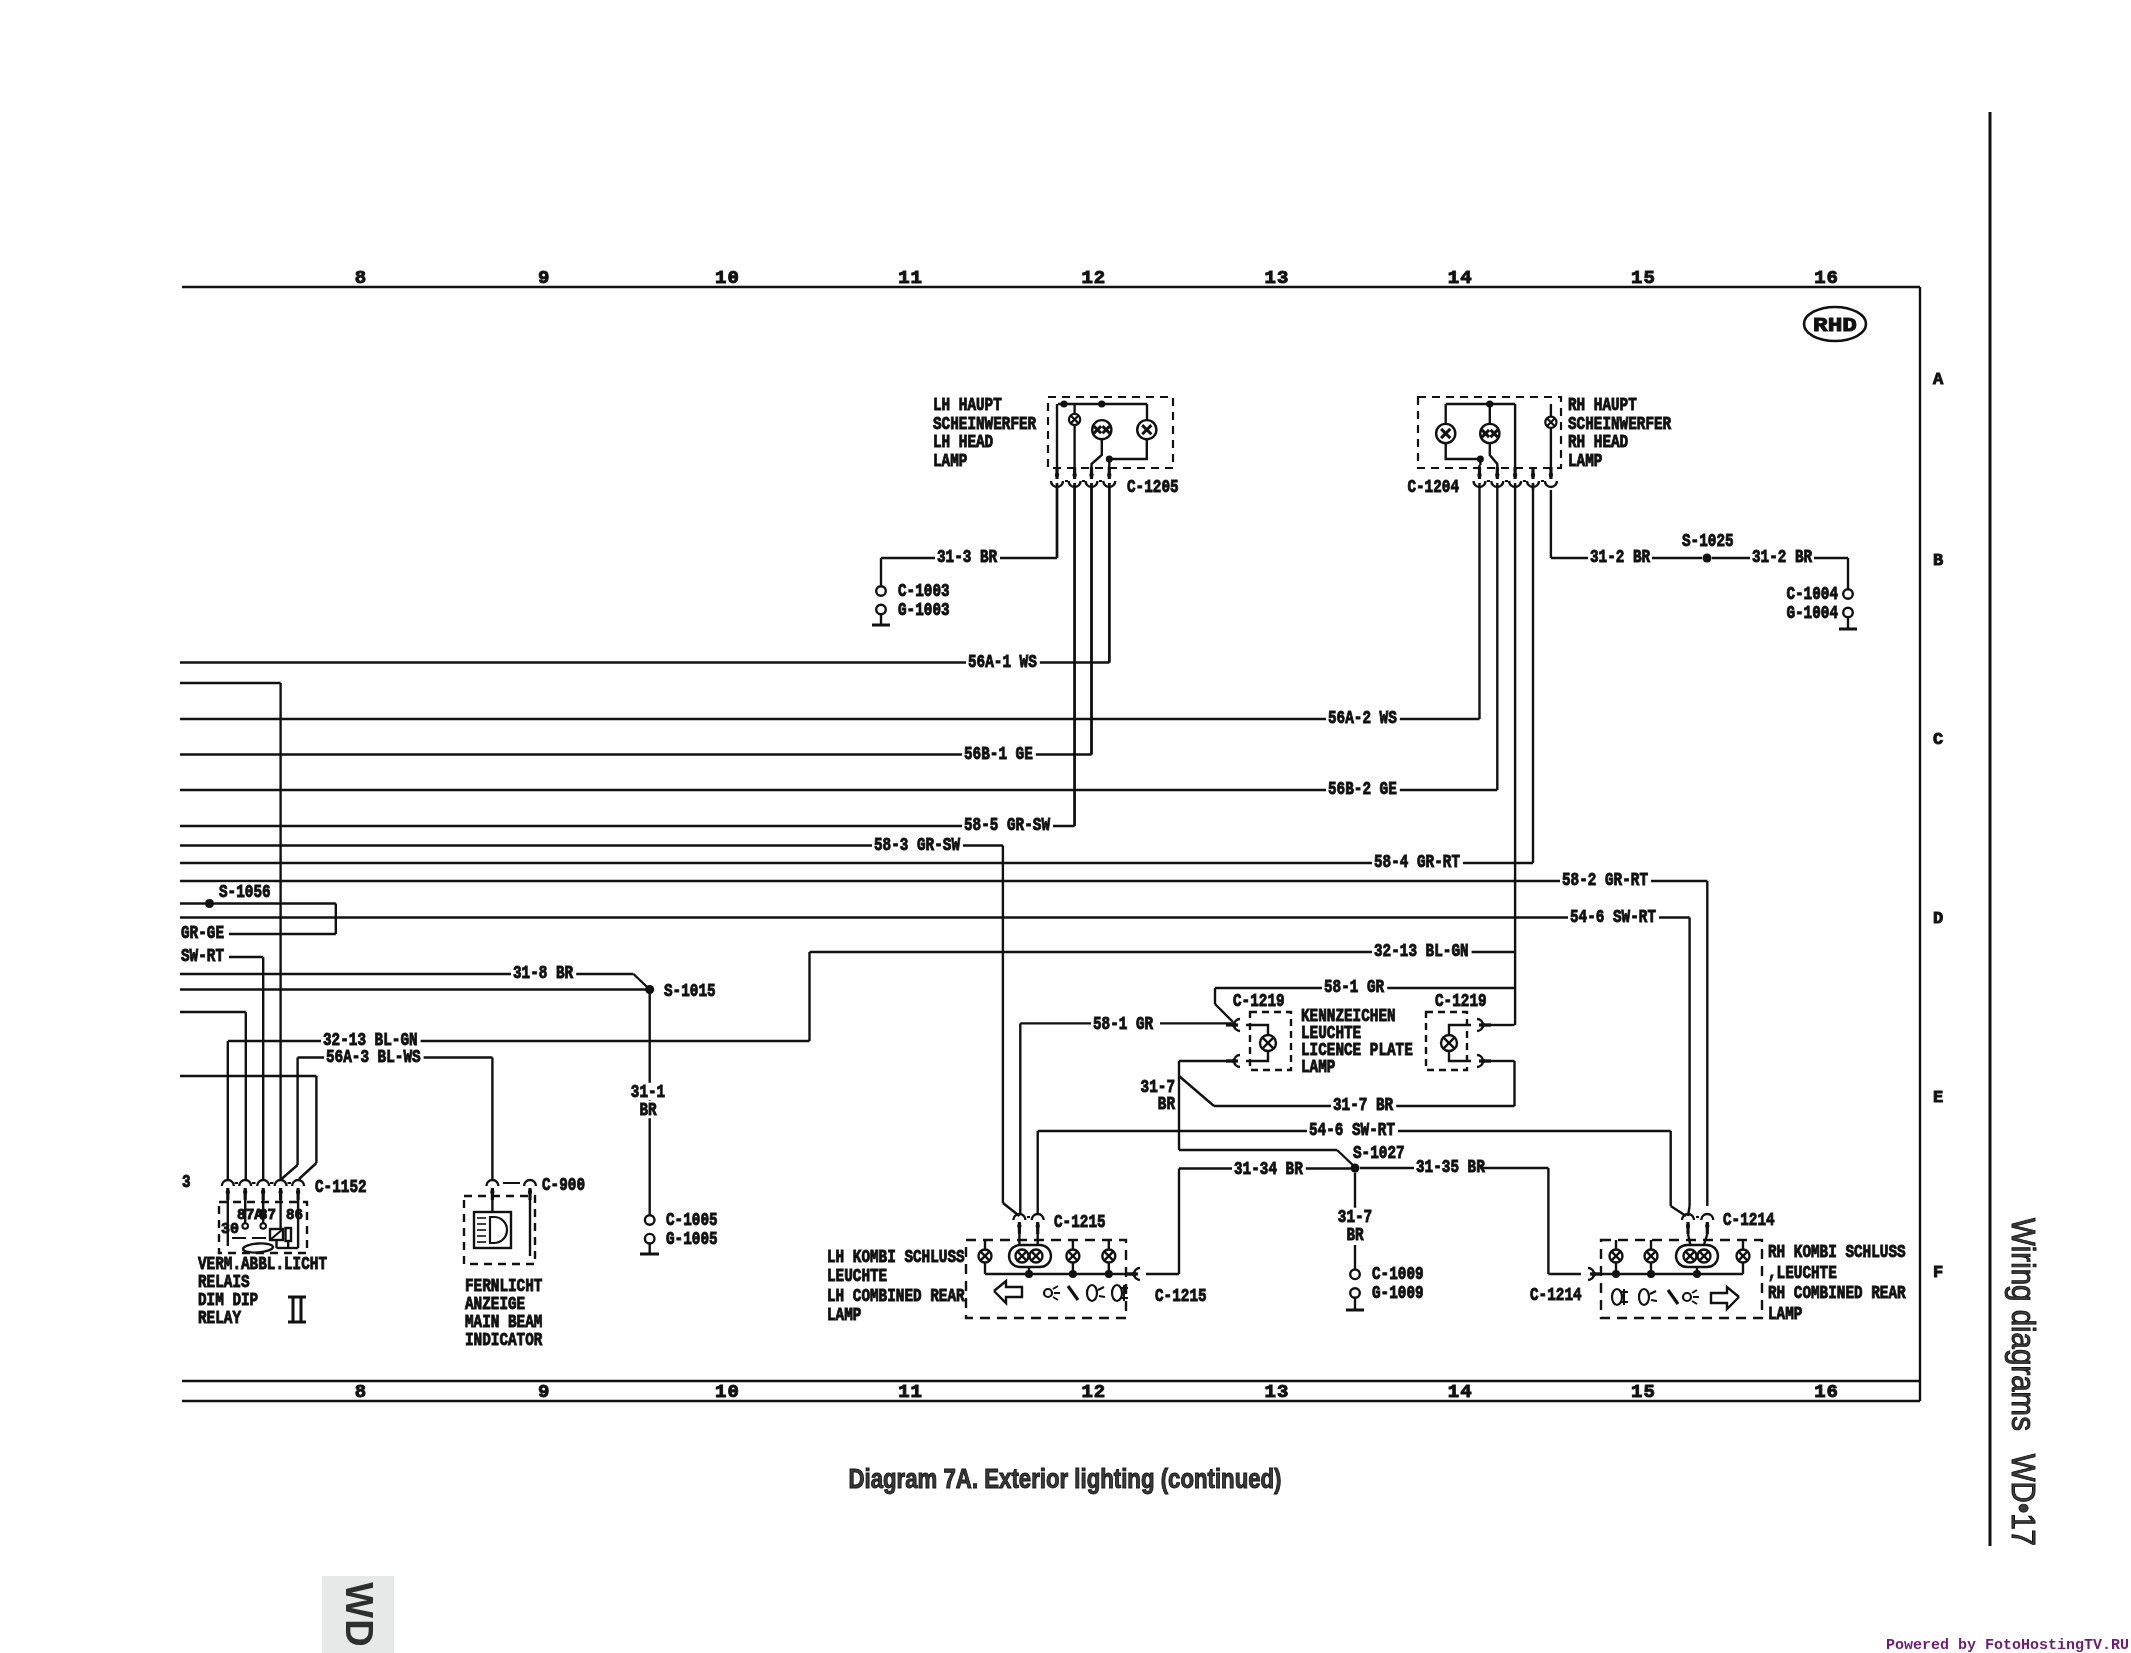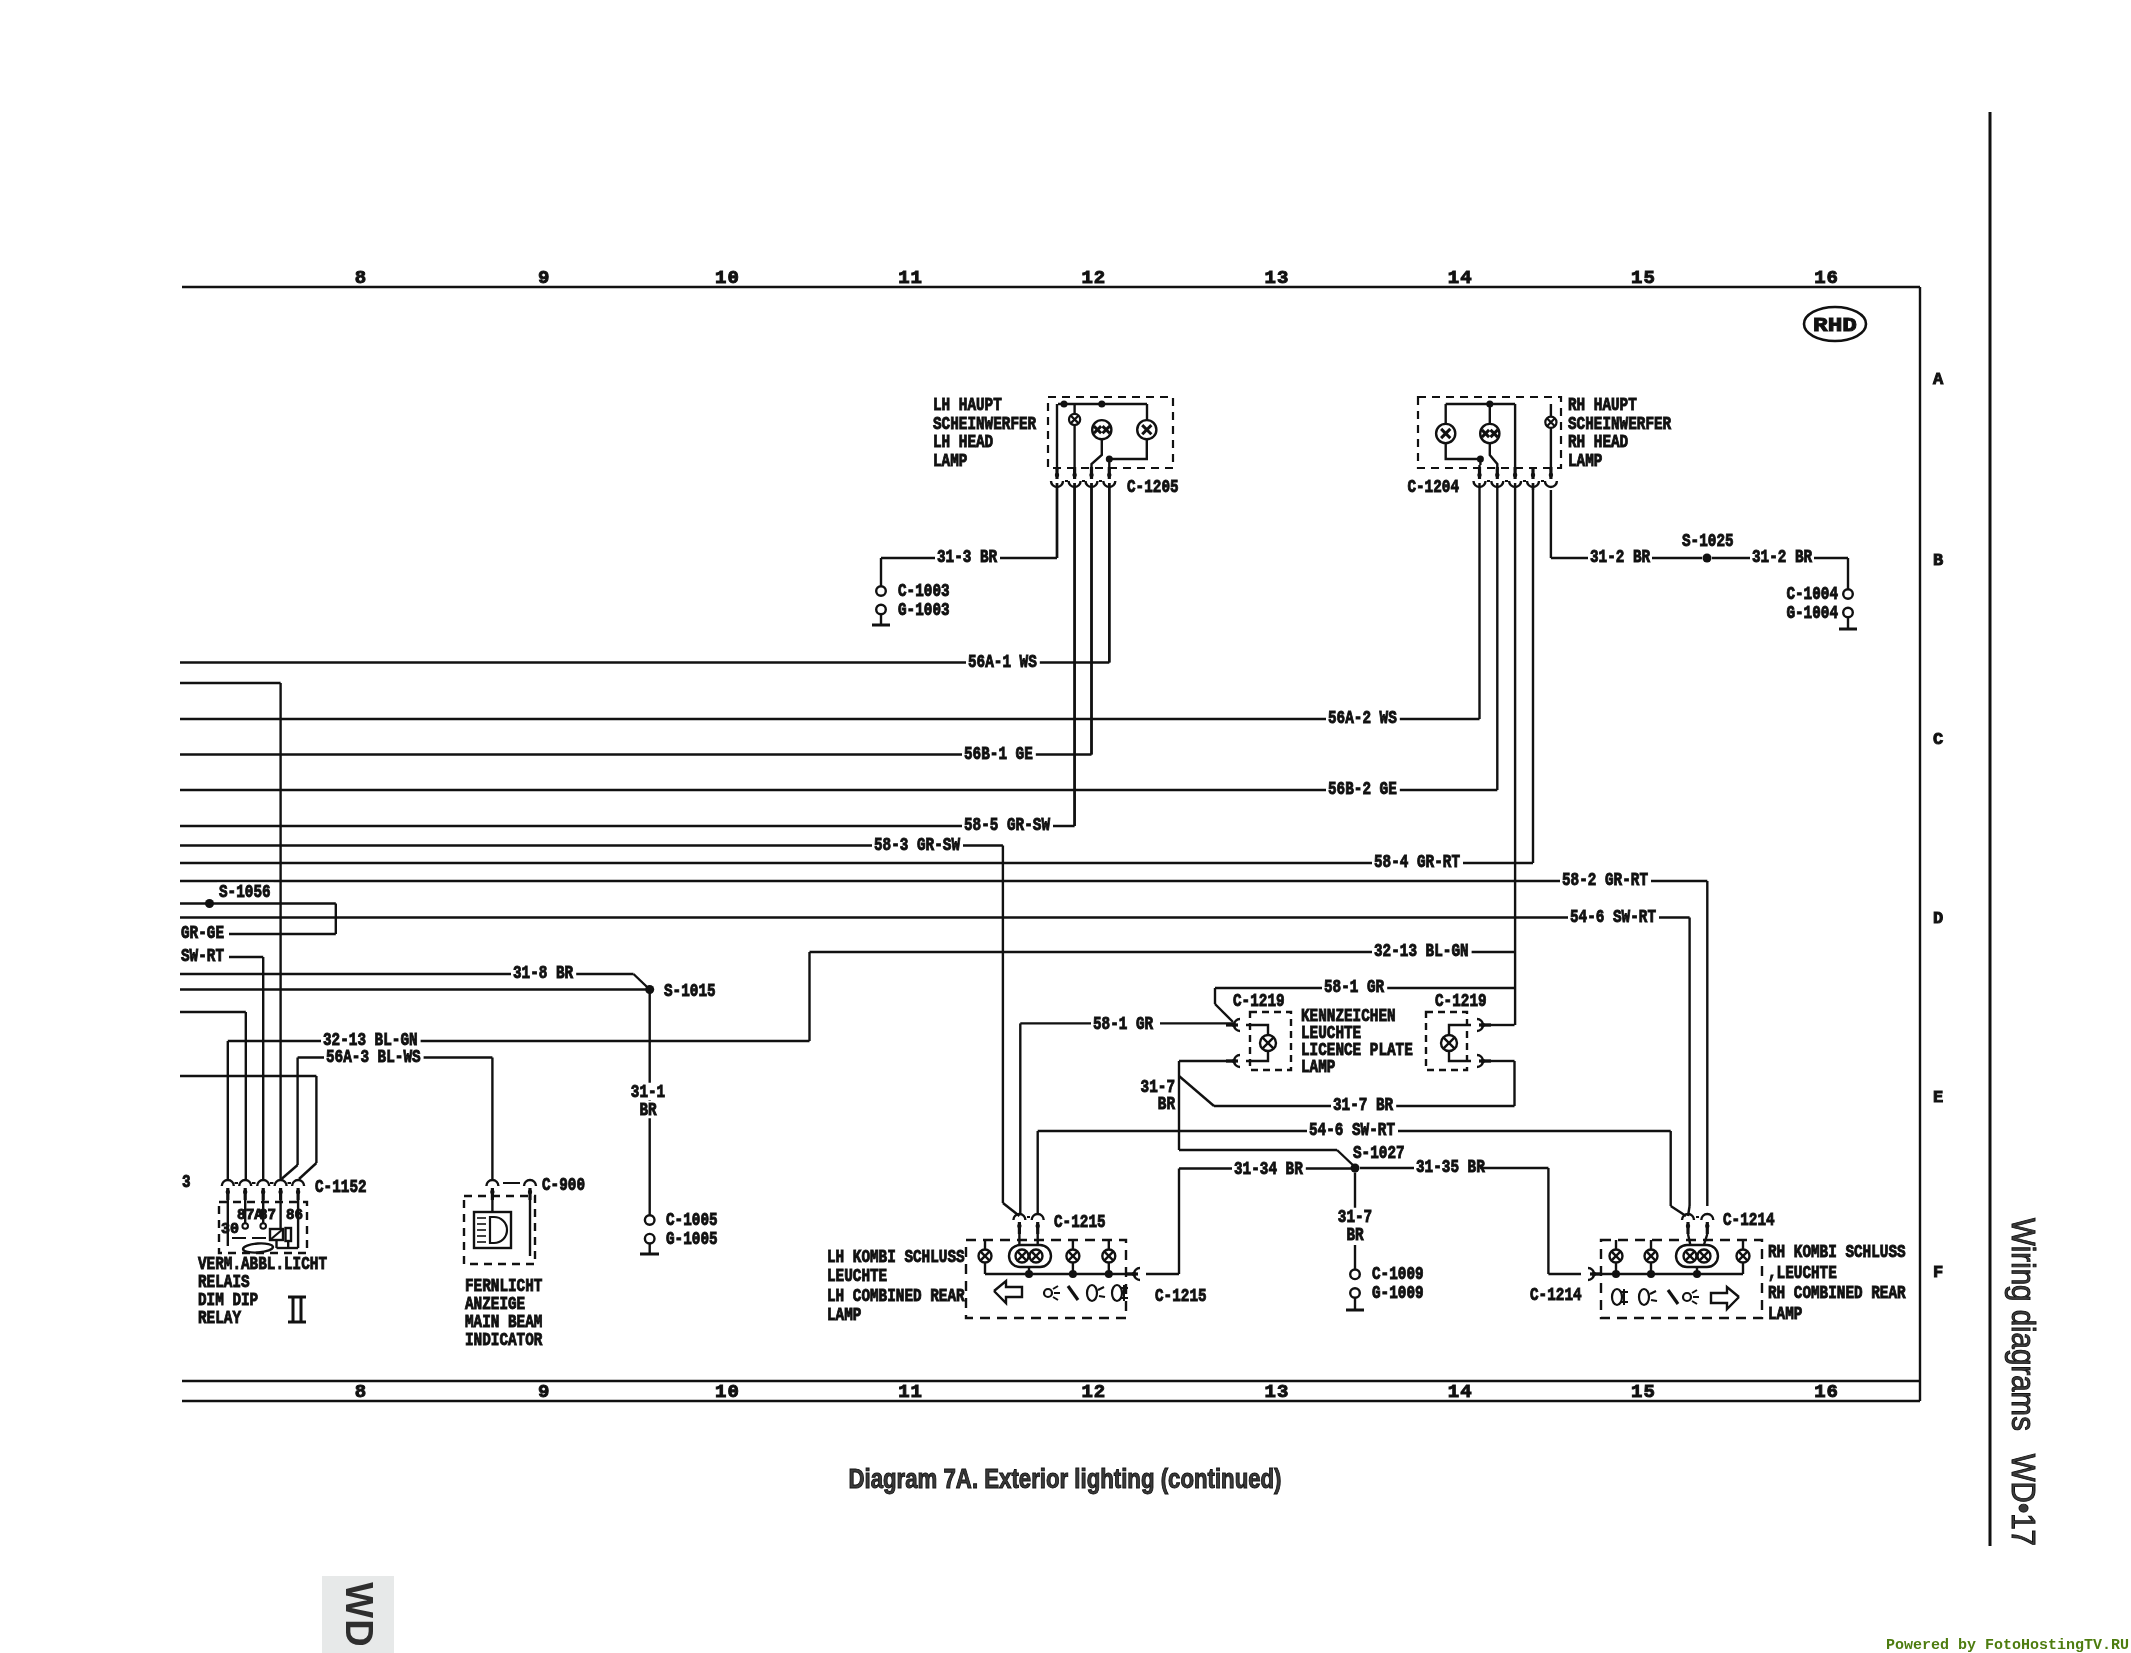--- a/index.html
+++ b/index.html
@@ -1,21 +1,21 @@
 <!DOCTYPE html>
 <html><head><meta charset="utf-8">
 <style>
 html,body{margin:0;padding:0;background:#fff;}
 #page{position:relative;width:2131px;height:1653px;background:#ffffff;overflow:hidden;}
 svg text{font-family:"Liberation Mono",monospace;font-weight:bold;fill:#111;}
 .wd{position:absolute;left:322px;top:1576px;width:72px;height:77px;background:#e7e9e9;}
 .wd span{position:absolute;left:50%;top:50%;transform:translate(-50%,-50%) rotate(90deg);
  font-family:"Liberation Sans",sans-serif;font-weight:bold;font-size:38px;color:#2e2e2e;letter-spacing:1px;}
 .red{position:absolute;left:1886px;top:1637px;font-family:"Liberation Mono",monospace;
- font-weight:bold;font-size:15px;color:#4d7c0f;}
+ font-weight:bold;font-size:15px;color:#701a75;}
 </style></head><body>
 <div id="page">
 <svg width="2131" height="1653" viewBox="0 0 2131 1653" style="position:absolute;left:0;top:0">
       <g stroke="#111" fill="none">
         <line x1="182" y1="287" x2="1920" y2="287" stroke-width="2.4"></line>
         <line x1="182" y1="1381" x2="1920" y2="1381" stroke-width="2.4"></line>
         <line x1="182" y1="1401" x2="1920" y2="1401" stroke-width="2.4"></line>
         <line x1="1920" y1="287" x2="1920" y2="1401" stroke-width="2.4"></line>
         <line x1="1990" y1="112" x2="1990" y2="1546" stroke-width="3"></line>
         <text x="361.0" y="283" font-size="19" text-anchor="middle" letter-spacing="1">8</text>

